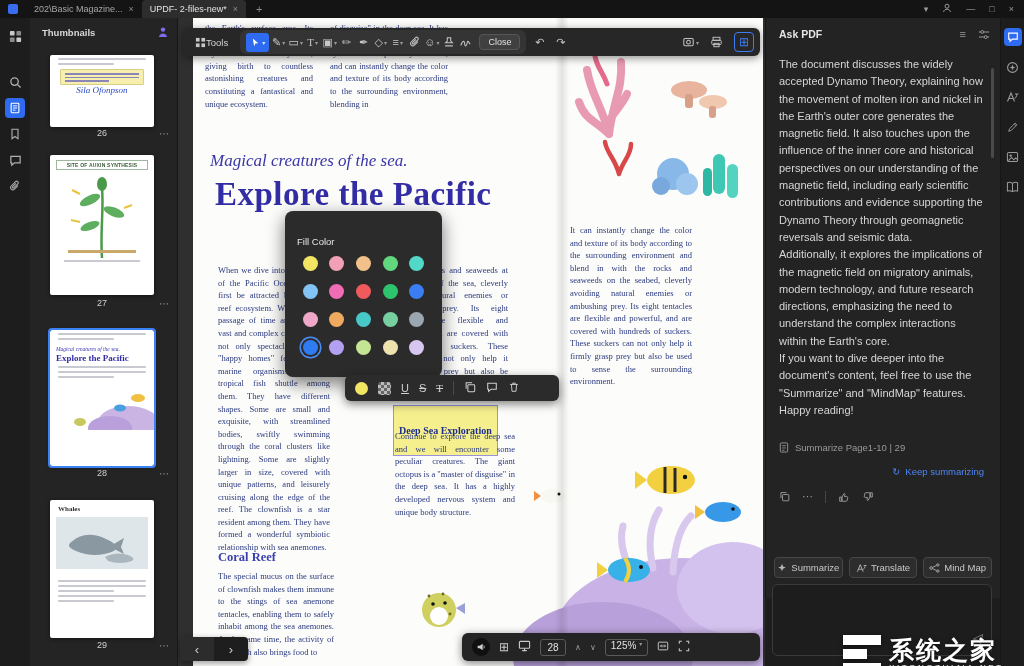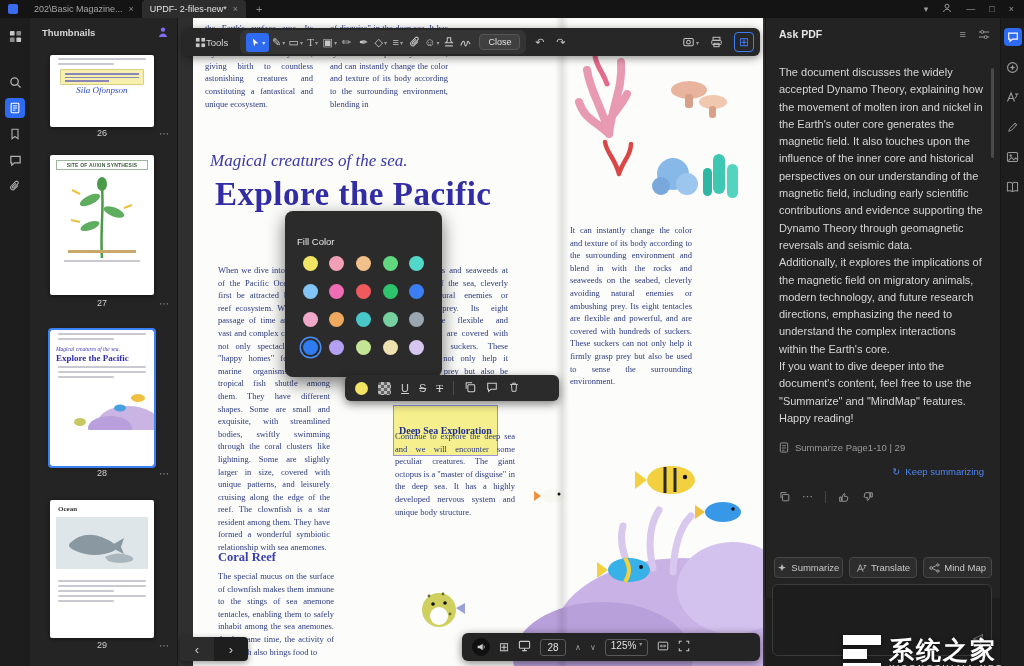--- a/index.html
+++ b/index.html
@@ -97,21 +97,21 @@
     justify-content:center;color:#e2e2e2}
   .zoombox{border:1px solid #5a5a5a;border-radius:3px;height:17px;display:flex;align-items:flex-start;gap:3px;
     padding:0 5px;color:#e2e2e2}
   .readcirc{width:18px;height:18px;border-radius:50%;background:#101010;display:flex;align-items:center;justify-content:center}
 
   
   .askpdf{position:absolute;left:765px;top:18px;width:235px;height:580px;background:#232323;border-left:1px solid #161616}
   .aphead{position:absolute;left:13px;top:10px;right:10px;display:flex;align-items:center;color:#e6e6e6;
     font-size:10.5px;font-weight:bold}
   .apheadicons{margin-left:auto;display:flex;gap:12px;color:#9a9a9a;font-weight:normal;font-size:11px;align-items:center}
-  .apmsg{position:absolute;left:13px;top:46px;width:204px;height:374px;color:#d6d6d6;font-size:11px;
+  .apmsg{position:absolute;left:13px;top:38px;width:204px;height:374px;color:#d6d6d6;font-size:11px;
     line-height:17.3px;white-space:pre-line;overflow:hidden}
   .apscroll{position:absolute;right:6px;top:50px;width:3px;height:90px;background:#4a4a4a;border-radius:2px}
   .apsumrow{position:absolute;left:13px;top:424px;display:flex;align-items:center;gap:6px;color:#9a9a9a;font-size:9.5px}
   .apkeep{position:absolute;right:16px;top:448px;display:flex;align-items:center;gap:5px;color:#4d86f5;font-size:9.5px}
   .apacts{position:absolute;left:13px;top:472px;display:flex;align-items:center;gap:12px;color:#9a9a9a;font-size:11px}
   .apbtns{position:absolute;left:8px;top:539px;right:8px;display:flex;gap:6px}
   .apbtn{flex:1;height:21px;background:#2d2d2d;border:1px solid #474747;border-radius:4px;display:flex;
     align-items:center;justify-content:center;gap:4px;color:#c8c8c8;font-size:9.5px}
   .apinput{position:absolute;left:6px;top:566px;right:8px;height:72px;background:#1d1d1d;border:1px solid #3a3a3a;
     border-radius:6px;padding:7px 8px}
@@ -263,21 +263,21 @@
         <ellipse cx="70" cy="30" rx="6" ry="3.5" fill="#48a0e0"></ellipse>
         <ellipse cx="30" cy="44" rx="6" ry="4" fill="#c8c860"></ellipse>
       </svg>
     </div>
     <div class="tnum" style="top:450px">
       <span>28</span>
       <span class="tmore">⋯</span>
     </div>
 
     <div class="tcard" style="top:482px;height:138px">
-      <div style="margin:5px 8px 0 8px;font-family:'Liberation Serif',serif;font-weight:bold;font-size:7px;color:#333">Ocean</div>
+      <div style="margin:5px 8px 0 8px;font-family:'Liberation Serif',serif;font-weight:bold;font-size:7px;color:#333">Whales</div>
       <svg width="104" height="60" viewBox="0 0 104 60">
         <rect x="6" y="4" width="92" height="52" fill="#dfe6ea"></rect>
         <path d="M20 30 Q35 16 56 26 Q70 32 64 38 Q45 46 26 38 Q16 34 20 30z" fill="#8a98a2"></path>
         <path d="M62 32 l12 -7 -3 9 3 7 -12 -6z" fill="#8a98a2"></path>
         <path d="M55 44 Q66 38 78 42 Q86 45 82 48 Q70 52 58 48z" fill="#aab6be"></path>
       </svg>
       <div class="mline"></div>
       <div class="mline"></div>
       <div class="mline short"></div>
       <div class="mline"></div>

